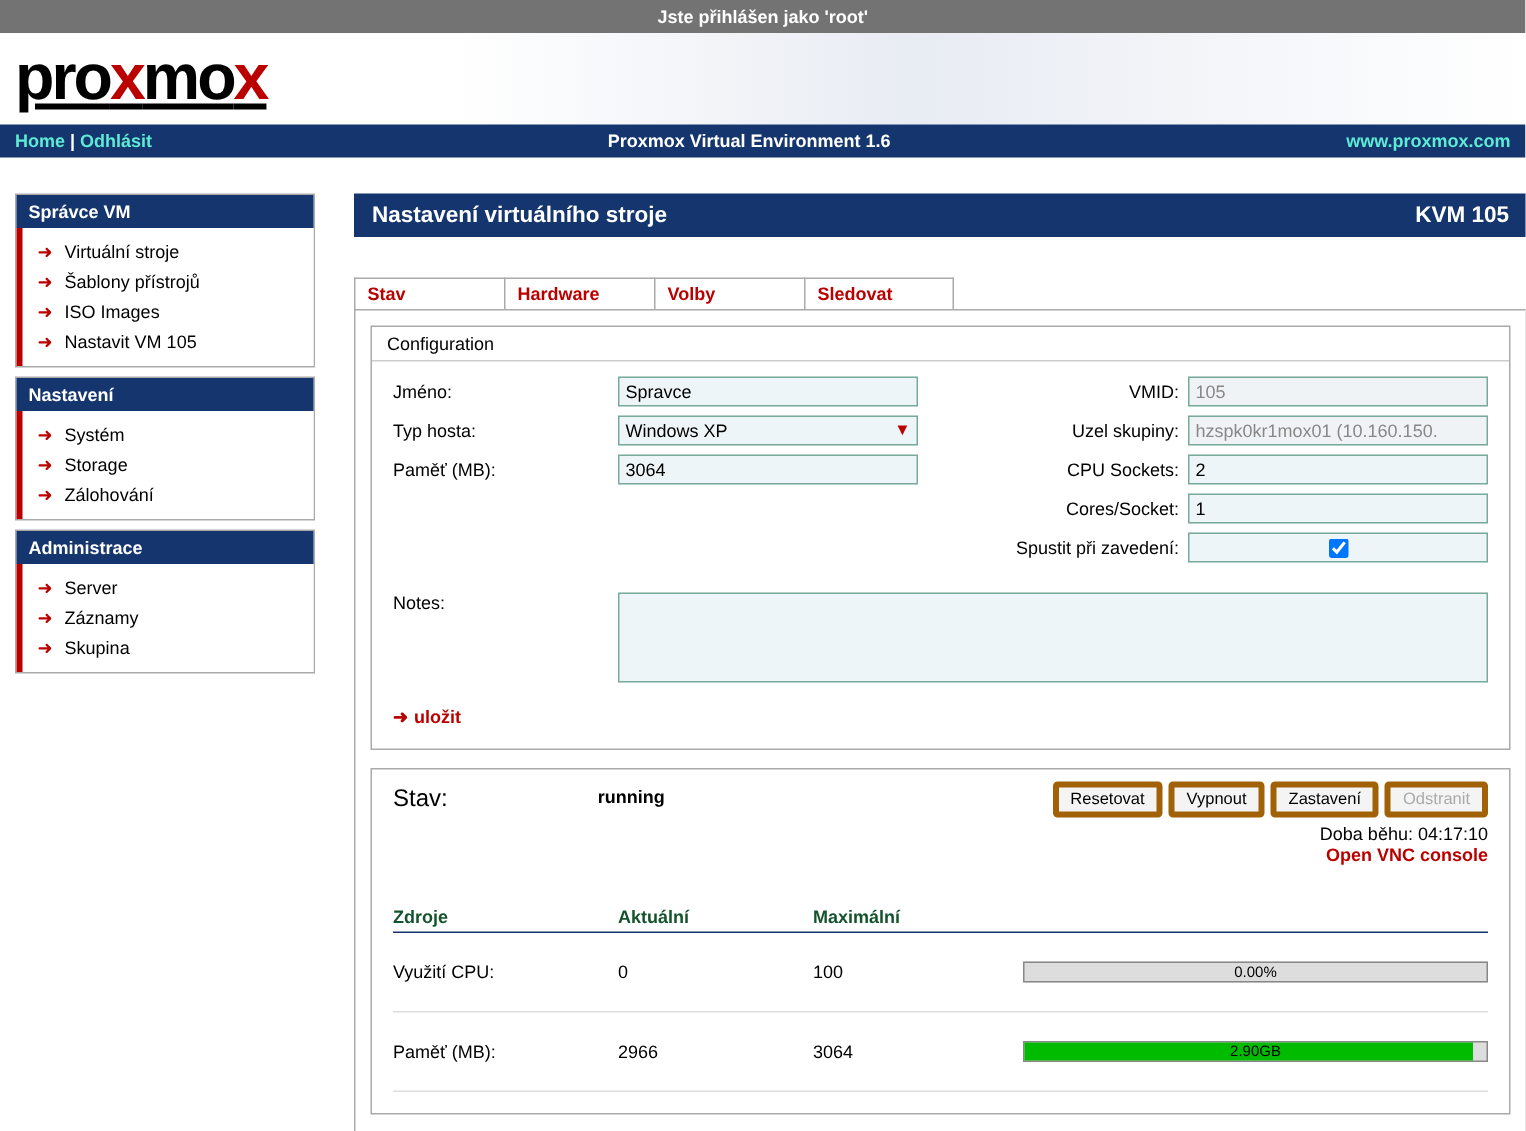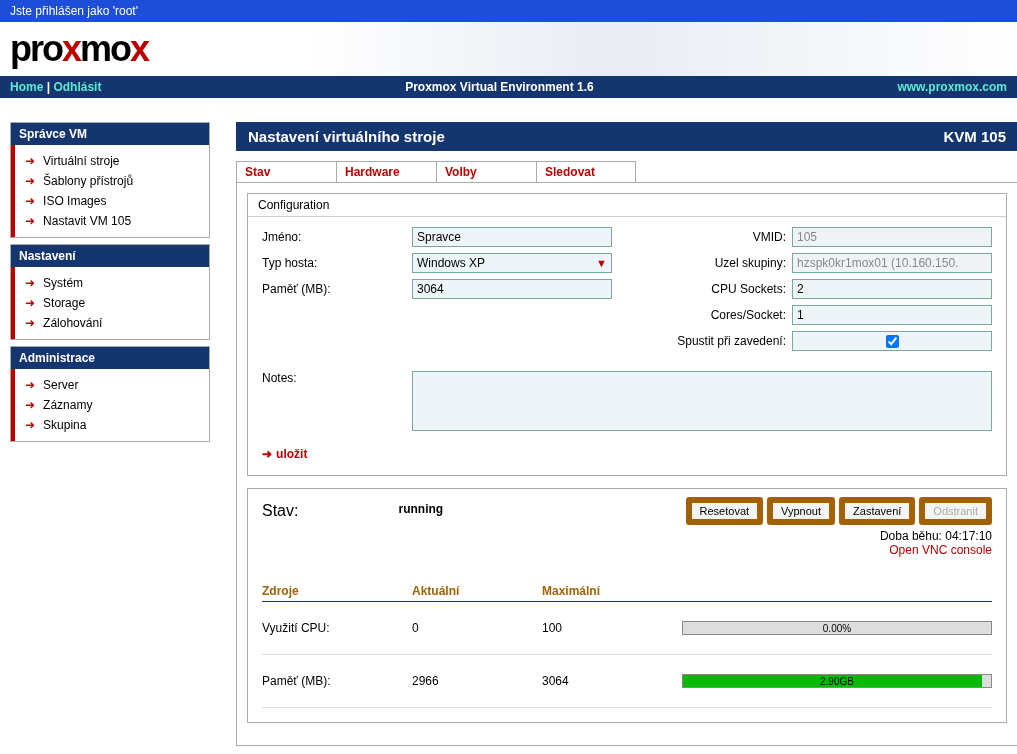--- a/index.html
+++ b/index.html
@@ -1,32 +1,32 @@
 <!DOCTYPE html>
 <html><head>
 <meta charset="utf-8">
 <style>
 * { box-sizing: border-box; margin: 0; padding: 0; }
 body { font-family: Verdana, Arial, sans-serif; font-size: 12px; background: #fff; color: #000; }
-.topbar { background: #1d4ed8; color: #fff; text-align: left; padding: 4px 10px; font-size: 12px; font-weight: normal; }
+.topbar { background: #737373; color: #fff; text-align: center; padding: 4px 10px; font-size: 12px; font-weight: bold; }
 .logo-area { background: linear-gradient(to right, #fff 30%, #e8ecf3 60%, #fff 100%); padding: 6px 10px; }
-.logo { font-family: Arial, sans-serif; font-size: 36px; font-weight: bold; letter-spacing: -2px; color: #000; }
+.logo { font-family: Arial, sans-serif; font-size: 43px; font-weight: bold; letter-spacing: -2px; color: #000; text-decoration: underline; }
 .logo .x { color: #b00; }
 .navbar { background: #14356d; color: #fff; display: flex; justify-content: space-between; align-items: center; padding: 4px 10px; font-weight: bold; font-size: 12px; }
 .navbar a { color: #5eead4; text-decoration: none; cursor: pointer; }
 .content { display: flex; padding: 24px 10px 10px 10px; gap: 26px; }
 .sidebar { width: 200px; flex-shrink: 0; }
 .side-panel { margin-bottom: 6px; border: 1px solid #aaa; }
 .side-title { background: #14356d; color: #fff; font-weight: bold; padding: 4px 8px; font-size: 12px; }
 .side-body { background: #fff; border-left: 4px solid #b00; padding: 6px 6px; }
 .side-item { display: flex; align-items: center; gap: 8px; padding: 3px 4px; cursor: pointer; font-size: 12px; }
 .arrow { color: #b00; font-size: 12px; }
 .main { flex: 1; }
 .page-title { background: #14356d; color: #fff; display: flex; justify-content: space-between; padding: 6px 12px; font-weight: bold; font-size: 15px; }
-.tabs { display: flex; margin-top: 10px; }
+.tabs { display: flex; margin-top: 27px; }
 .tab { border: 1px solid #aaa; border-bottom: none; padding: 3px 0; width: 100px; text-align: left; padding-left: 8px; cursor: pointer; color: #b00; font-weight: bold; background: #fff; font-size: 12px; border-right: none; }
 .tab:last-child { border-right: 1px solid #aaa; }
 .tab.active { background: #fff; }
 .panel { border: 1px solid #aaa; padding: 10px; }
 .fieldset { border: 1px solid #aaa; padding: 0; margin-bottom: 12px; }
 .fieldset-title { padding: 4px 10px; font-size: 12px; border-bottom: 1px solid #ccc; }
 .fieldset-body { padding: 8px 14px 14px 14px; }
 .form-row { display: flex; gap: 40px; }
 .form-col-left { flex: 0 0 auto; }
 .form-col-right { flex: 1; }
@@ -39,26 +39,26 @@
 .form-line input[readonly] { background: #f0f3f5; color: #888; }
 .notes-row { display: flex; align-items: flex-start; margin-top: 16px; }
 .notes-row .lbl { width: 150px; font-size: 12px; }
 .notes-row textarea { flex: 1; height: 60px; border: 1px solid #7a9; background: #eef5f9; font-size: 12px; padding: 2px 4px; resize: none; }
 .save-link { color: #b00; font-weight: bold; cursor: pointer; margin-top: 16px; display: flex; align-items: center; gap: 4px; font-size: 12px; }
 .status-row { display: flex; justify-content: space-between; align-items: center; }
 .status-left { display: flex; gap: 100px; }
 .status-label { font-size: 16px; }
 .status-value { font-weight: bold; }
 .status-buttons { display: flex; gap: 4px; }
-.status-buttons button { font-size: 11px; padding: 2px 8px; cursor: pointer; border: 6px solid #a16207; background: #f4f4f4; border-radius: 3px; }
+.status-buttons button { font-size: 11px; padding: 2px 8px; cursor: pointer; border: 4px solid #a16207; background: #f4f4f4; border-radius: 3px; }
 .status-buttons button:disabled { color: #aaa; cursor: default; }
 .status-meta { text-align: right; padding: 4px 0; }
-.vnc-link { color: #b00; font-weight: normal; cursor: pointer; font-size: 12px; }
+.vnc-link { color: #b00; font-weight: bold; cursor: pointer; font-size: 12px; }
 .res-table { width: 100%; margin-top: 20px; font-size: 12px; border-collapse: collapse; }
-.res-table th { text-align: left; color: #a16207; font-weight: bold; border-bottom: 1px solid #14356d; padding: 3px 0; }
+.res-table th { text-align: left; color: #14532d; font-weight: bold; border-bottom: 1px solid #14356d; padding: 3px 0; }
 .res-table td { padding: 19px 0; border-bottom: 1px solid #ddd; }
 .bar-cell { width: 310px; }
 .bar { height: 14px; border: 1px solid #888; background: #ddd; position: relative; }
 .bar-fill { position: absolute; left: 0; top: 0; bottom: 0; background: #0b0; }
 .bar-text { position: absolute; left: 0; right: 0; top: 0; bottom: 0; display: flex; align-items: center; justify-content: center; font-size: 10px; }
 </style>
 </head>
 <body>
 
 <div class="topbar">

